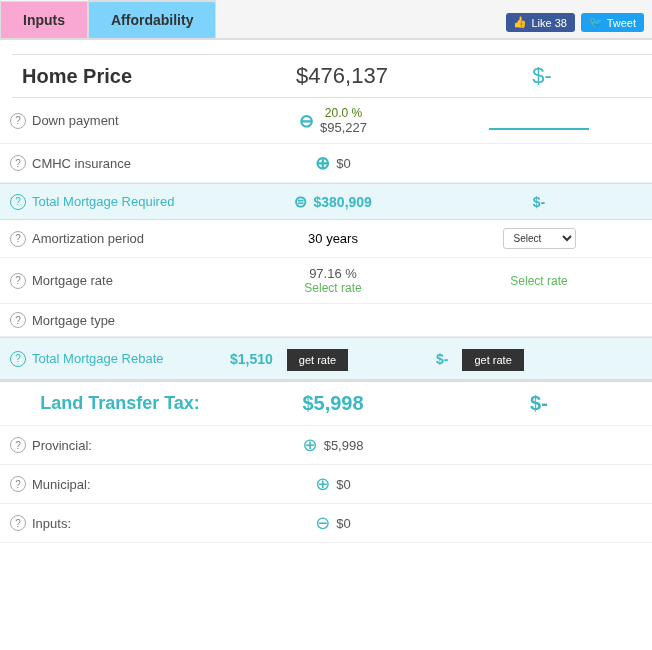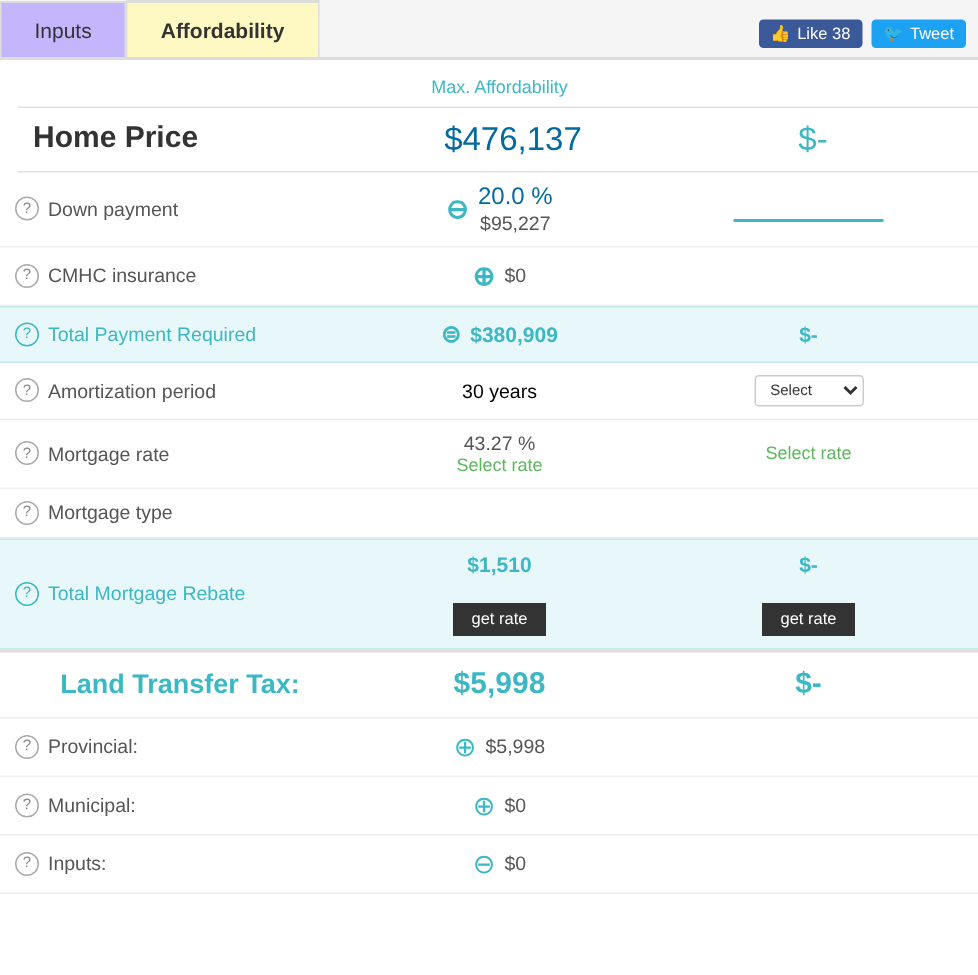--- a/index.html
+++ b/index.html
@@ -1,63 +1,63 @@
 <!DOCTYPE html>
 <html><head>
   <meta charset="utf-8">
   <style>
     * { box-sizing: border-box; margin: 0; padding: 0; }
     body { font-family: Arial, sans-serif; font-size: 13px; background: #fff; width: 652px; }
 
     
     .tabs { display: flex; border-bottom: 2px solid #ddd; background: #f5f5f5; align-items: flex-end; }
-    .tab { padding: 10px 22px; cursor: pointer; font-size: 14px; border: 1px solid #ddd; border-bottom: none; background: #c4b5fd; color: #333; }
-    .tab.active { background: #fef9c3; font-weight: bold; border-top: 2px solid #ddd; }
+    .tab { padding: 10px 22px; cursor: pointer; font-size: 14px; border: 1px solid #ddd; border-bottom: none; background: #f9a8d4; color: #333; font-weight: bold; }
+    .tab.active { background: #7dd3fc; font-weight: bold; border-top: 2px solid #ddd; }
     .social-bar { margin-left: auto; display: flex; align-items: center; gap: 6px; padding: 6px 8px; }
     .fb-btn { background: #3b5998; color: #fff; font-size: 11px; padding: 3px 8px; border-radius: 3px; display: flex; align-items: center; gap: 4px; }
     .tw-btn { background: #1da1f2; color: #fff; font-size: 11px; padding: 3px 8px; border-radius: 3px; display: flex; align-items: center; gap: 4px; }
 
     
     .col-headers { display: grid; grid-template-columns: 220px 1fr 1fr; padding: 10px 10px 4px 10px; }
     .col-header { text-align: center; color: #3bb8c4; font-size: 12px; line-height: 1.4; }
 
     
     .home-price-row { display: grid; grid-template-columns: 220px 1fr 1fr; padding: 8px 10px; border-top: 1px solid #e0e0e0; border-bottom: 1px solid #e0e0e0; align-items: center; margin-left: 12px; }
     .home-price-label { font-size: 20px; font-weight: bold; color: #333; }
-    .home-price-val { text-align: center; font-size: 22px; color: #0369a1; font-weight: normal; }
+    .home-price-val { text-align: center; font-size: 22px; color: #404040; font-weight: normal; }
     .home-price-build { text-align: center; font-size: 22px; color: #3bb8c4; }
 
     
     .row { display: grid; grid-template-columns: 220px 1fr 1fr; padding: 8px 10px; align-items: center; border-bottom: 1px solid #eee; }
     .row.highlight { background: #e8f7f9; border-bottom: 1px solid #c5e8ed; border-top: 1px solid #c5e8ed; }
     .row-label { display: flex; align-items: center; gap: 6px; color: #555; }
     .row-label.teal { color: #3bb8c4; font-size: 13px; }
     .info-icon { width: 16px; height: 16px; border-radius: 50%; border: 1px solid #aaa; display: inline-flex; align-items: center; justify-content: center; font-size: 10px; color: #888; flex-shrink: 0; cursor: pointer; }
     .info-icon.teal { border-color: #3bb8c4; color: #3bb8c4; }
     .center-col { text-align: center; }
     .right-col { text-align: center; }
-    .percent { color: #0369a1; font-size: 16px; }
+    .percent { color: #4d7c0f; font-size: 12px; }
     .amount { color: #555; text-align: center; }
     .teal-amount { color: #3bb8c4; font-weight: bold; font-size: 14px; }
     .minus-icon { color: #3bb8c4; font-size: 18px; font-weight: bold; }
     .plus-icon { color: #3bb8c4; font-size: 18px; font-weight: bold; }
     .equal-icon { color: #3bb8c4; font-size: 16px; font-weight: bold; }
 
     .build-input { border: none; border-bottom: 2px solid #3bb8c4; outline: none; width: 100px; font-size: 14px; text-align: center; color: #333; }
 
     .select-dropdown { border: 1px solid #ccc; border-radius: 3px; padding: 3px 6px; font-size: 10px; color: #333; cursor: pointer; background: #fff; }
 
     .select-rate-link { color: #5cb85c; font-size: 12px; cursor: pointer; text-decoration: none; display: block; }
     .rate-val { color: #555; font-size: 13px; }
 
     
-    .get-rate-btn { background: #333; color: #fff; font-size: 11px; padding: 5px 12px; border: none; cursor: pointer; display: inline-block; margin-top: 14px; }
-
-    
-    .payment-block { display: flex; flex-direction: column; align-items: center; gap: 4px; }
+    .get-rate-btn { background: #333; color: #fff; font-size: 11px; padding: 5px 12px; border: none; cursor: pointer; display: inline-block; margin-top: 3px; }
+
+    
+    .payment-block { display: flex; flex-direction: row; align-items: center; gap: 14px; }
 
     
     .land-tax-row { display: grid; grid-template-columns: 220px 1fr 1fr; padding: 10px 10px; align-items: center; border-top: 2px solid #ddd; border-bottom: 1px solid #eee; }
     .land-tax-label { font-size: 18px; color: #3bb8c4; font-weight: bold; text-align: center; }
     .land-tax-val { text-align: center; font-size: 20px; color: #3bb8c4; font-weight: bold; }
     .land-tax-build { text-align: center; font-size: 20px; color: #3bb8c4; font-weight: bold; }
 
     .icon-circle-plus { color: #3bb8c4; font-size: 18px; }
     .icon-circle-minus { color: #3bb8c4; font-size: 18px; }
 
@@ -76,21 +76,20 @@
     </div>
     <div class="tw-btn">
       <span>🐦</span>
       <span>Tweet</span>
     </div>
   </div>
 </div>
 
 <div class="col-headers">
   <div></div>
-  <div class="col-header">Max. Affordability</div>
 </div>
 
 <div class="home-price-row">
   <div class="home-price-label">Home Price</div>
   <div class="home-price-val">$476,137</div>
   <div class="home-price-build">$-</div>
 </div>
 
 <div class="row">
   <div class="row-label">
@@ -121,21 +120,21 @@
       <span class="plus-icon">⊕</span>
       <span class="amount">$0</span>
     </div>
   </div>
   <div class="right-col"></div>
 </div>
 
 <div class="row highlight">
   <div class="row-label teal">
     <span class="info-icon teal">?</span>
-    <span>Total Payment Required</span>
+    <span>Total Mortgage Required</span>
   </div>
   <div class="center-col">
     <div class="inline-icon-row" style="justify-content:center;">
       <span class="equal-icon">⊜</span>
       <span class="teal-amount">$380,909</span>
     </div>
   </div>
   <div class="right-col teal-amount">$-</div>
 </div>
 
@@ -156,21 +155,21 @@
     </select>
   </div>
 </div>
 
 <div class="row">
   <div class="row-label">
     <span class="info-icon">?</span>
     <span>Mortgage rate</span>
   </div>
   <div class="center-col">
-    <div class="rate-val">43.27 %</div>
+    <div class="rate-val">97.16 %</div>
     <a class="select-rate-link">Select rate</a>
   </div>
   <div class="right-col">
     <a class="select-rate-link">Select rate</a>
   </div>
 </div>
 
 <div class="row">
   <div class="row-label">
     <span class="info-icon">?</span>

